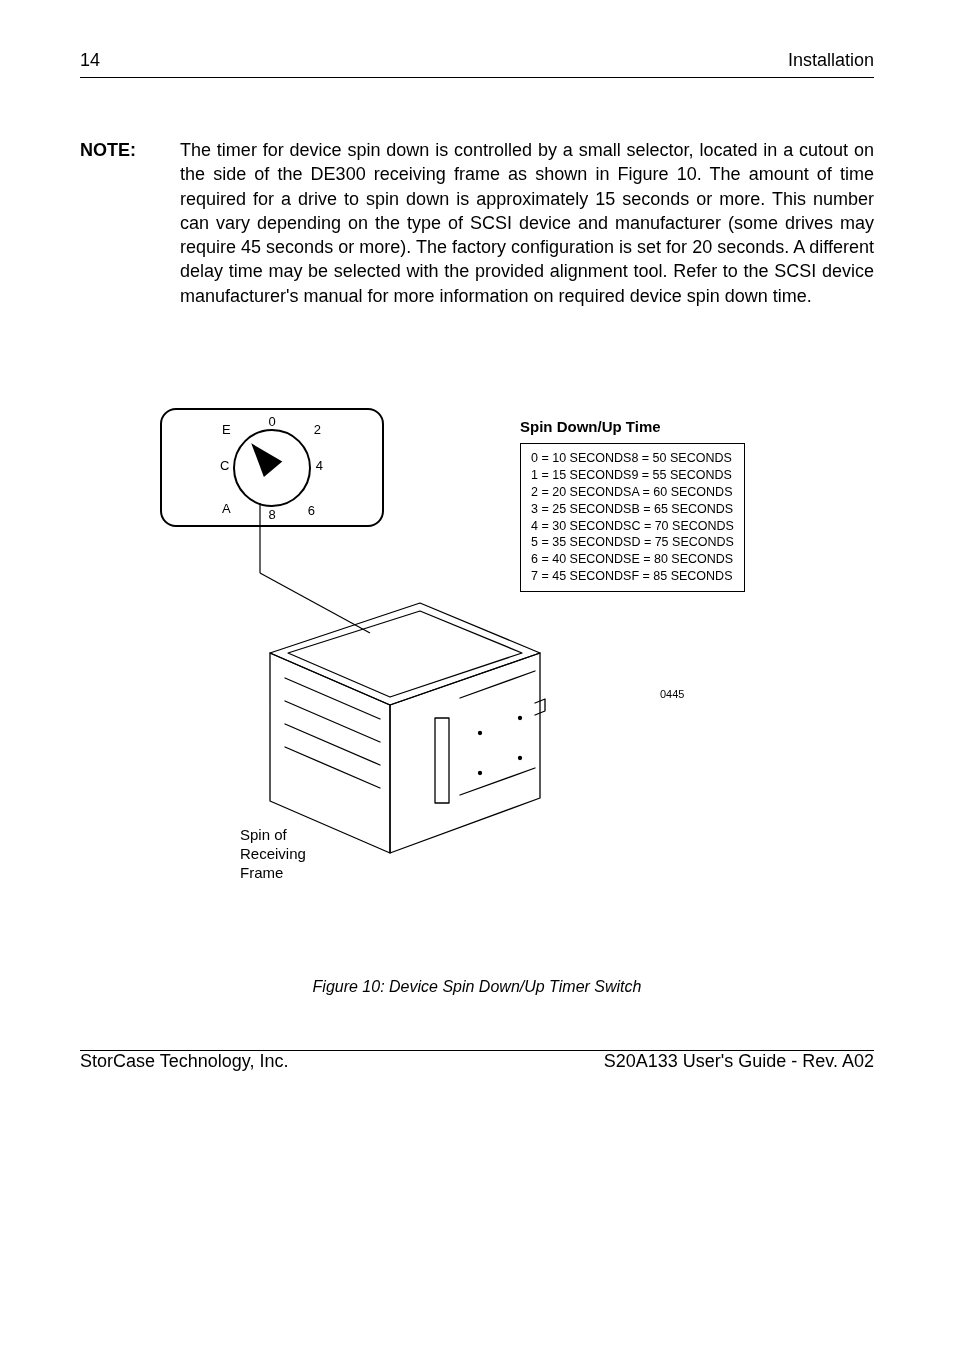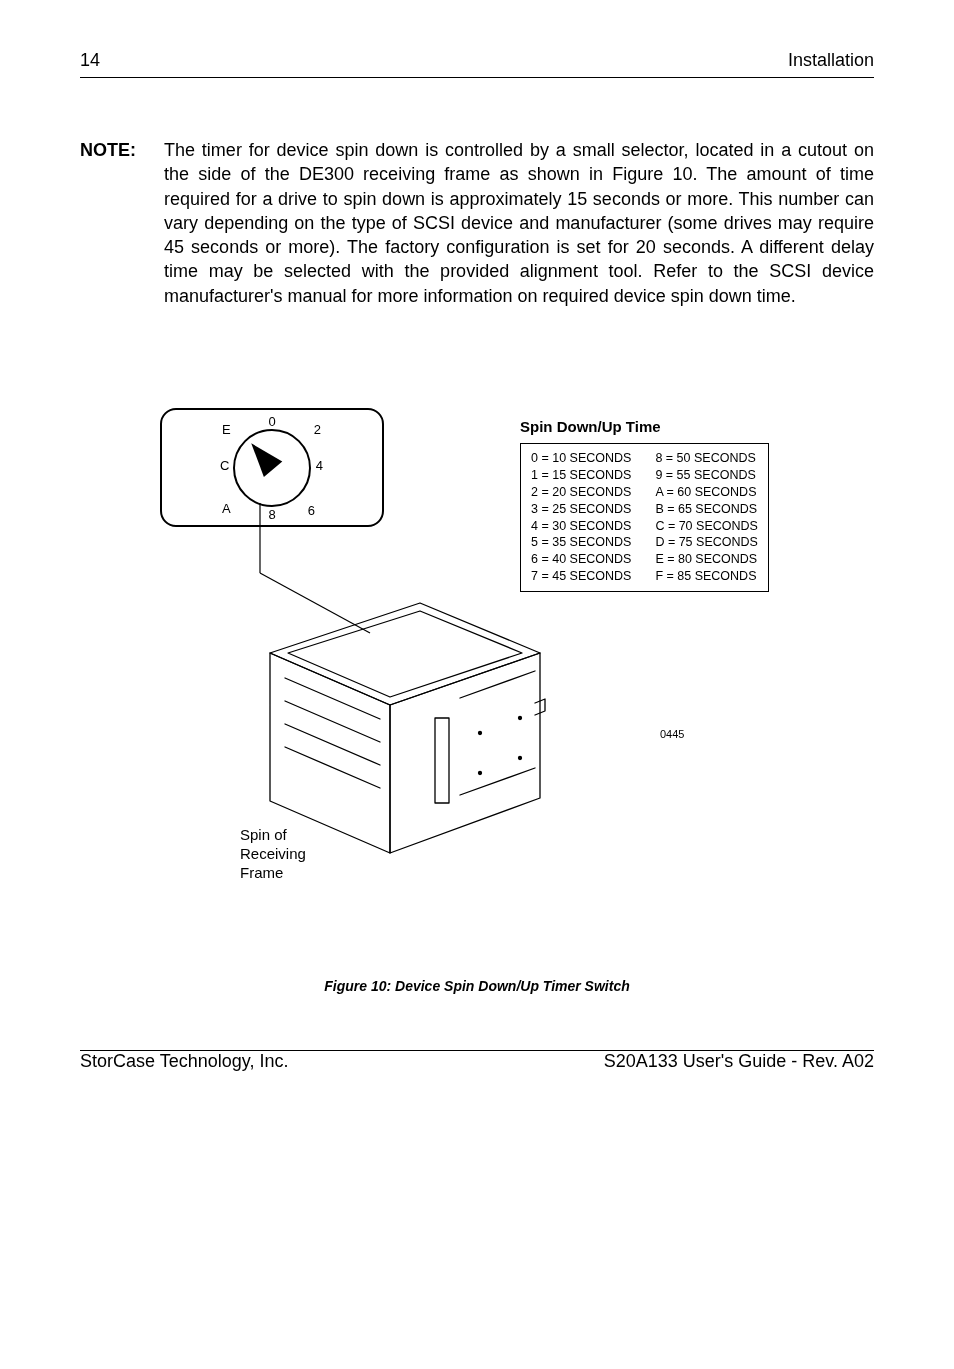--- a/index.html
+++ b/index.html
@@ -27,21 +27,21 @@
     padding-bottom: 6px;
     margin-bottom: 60px;
   }
   .section-title {
     font-size: 22px;
     font-weight: bold;
     margin-bottom: 40px;
   }
   .note-block {
     display: flex;
-    gap: 4px;
+    gap: 20px;
     font-size: 18px;
     line-height: 1.35;
     text-align: justify;
   }
   .note-label {
     font-weight: bold;
     min-width: 80px;
   }
   .note-text {
     flex: 1;
@@ -120,35 +120,32 @@
   }
   .table-box {
     position: absolute;
     left: 440px;
     top: 35px;
     border: 1.5px solid #000;
     padding: 6px 10px;
     font-size: 12.5px;
     line-height: 1.35;
     display: flex;
-    gap: 24px;
   }
   .fig-id {
     position: absolute;
     left: 580px;
     top: 280px;
     font-size: 11px;
-    margin-top: 40px;
   }
   .caption {
     text-align: center;
     font-style: italic;
-    font-size: 14px;
+    font-size: 16px;
     margin-top: 50px;
-    font-weight: bold;
   }
   .footer-row {
     position: absolute;
     left: 80px;
     right: 80px;
     bottom: 55px;
     display: flex;
     justify-content: space-between;
     font-size: 18px;
     border-top: 1.5px solid #000;

